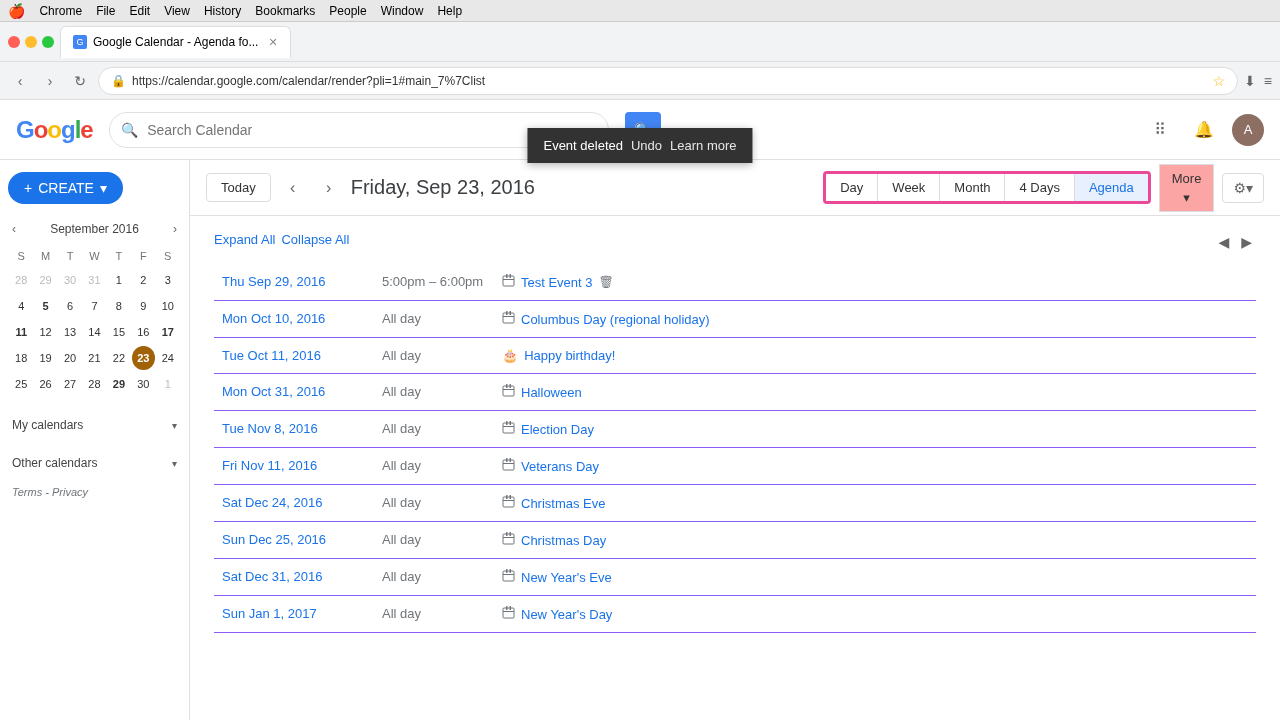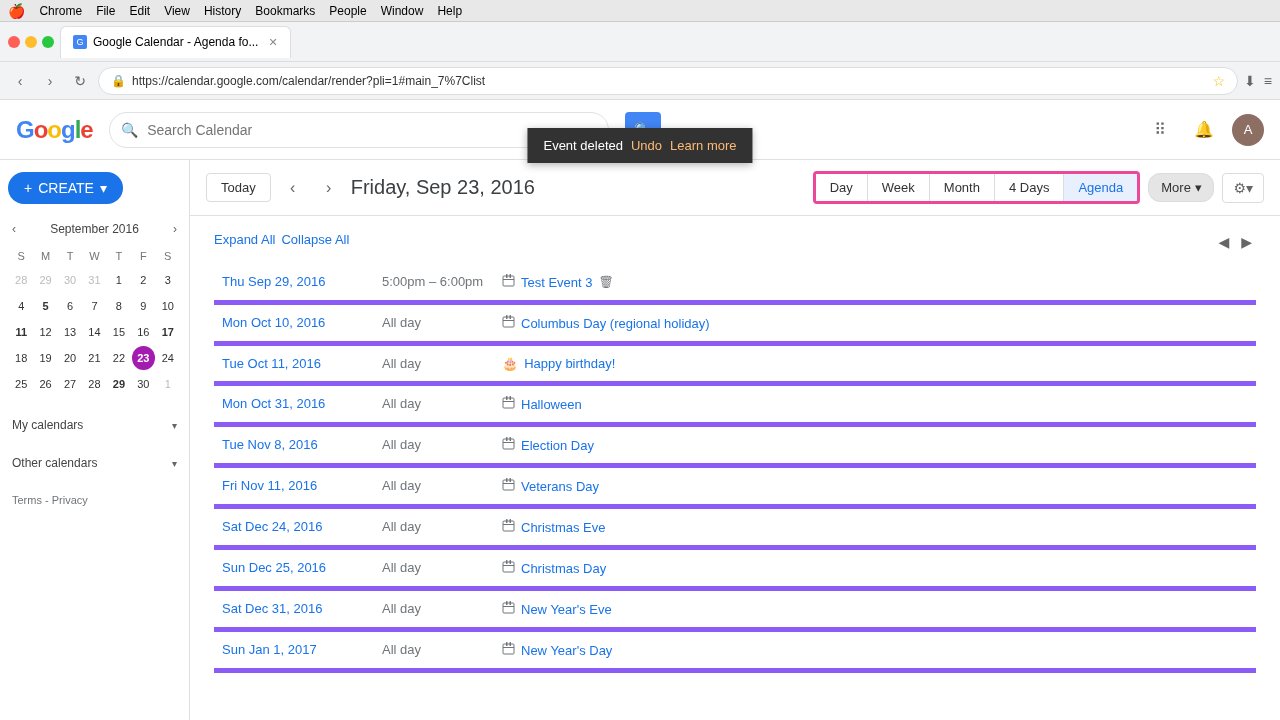--- a/index.html
+++ b/index.html
@@ -107,21 +107,21 @@
       color: #fff;
       border-radius: 0;
       padding: 10px 16px;
       font-size: 13px;
       display: flex;
       align-items: center;
       gap: 8px;
       z-index: 100;
       box-shadow: 0 2px 8px rgba(0,0,0,0.3);
     }
-    .toast a { color: #fdba74; text-decoration: none; cursor: pointer; }
+    .toast a { color: #e5e5e5; text-decoration: none; cursor: pointer; }
 
     
     .main-layout {
       display: flex;
       height: calc(720px - 22px - 40px - 38px - 60px);
     }
 
     
     .sidebar {
       width: 190px;
@@ -143,30 +143,30 @@
       gap: 6px;
       margin-bottom: 16px;
       font-weight: 500;
     }
     .mini-calendar { font-size: 11px; }
     .mini-cal-header { display: flex; align-items: center; justify-content: space-between; margin-bottom: 6px; font-size: 12px; font-weight: 500; color: #444; }
     .mini-cal-nav { background: none; border: none; cursor: pointer; color: #666; font-size: 12px; padding: 2px 4px; }
     .mini-cal-grid { width: 100%; }
     .mini-cal-grid th { text-align: center; color: #70757a; font-weight: 400; font-size: 11px; width: 24px; height: 20px; }
     .mini-cal-grid td { text-align: center; width: 24px; height: 24px; cursor: pointer; border-radius: 50%; font-size: 11px; color: #333; }
-    .mini-cal-grid td.today { background: #a21caf; color: #fff; border-radius: 50%; font-weight: bold; }
+    .mini-cal-grid td.today { background: #a16207; color: #fff; border-radius: 50%; font-weight: bold; }
     .mini-cal-grid td.bold { font-weight: bold; }
     .mini-cal-grid td.gray { color: #bbb; }
     .cal-section { margin-top: 16px; }
     .cal-section-header {
       display: flex; align-items: center; justify-content: space-between;
       font-size: 12px; color: #444; font-weight: 500; cursor: pointer; padding: 4px 4px;
     }
     .cal-section-toggle { color: #666; font-size: 10px; }
-    .terms { margin-top: 16px; font-size: 11px; color: #70757a; padding: 4px; }
+    .terms { margin-top: 8px; font-size: 11px; color: #70757a; padding: 4px; font-style: italic; }
     .terms a { color: #70757a; text-decoration: none; }
 
     
     .cal-content {
       flex: 1;
       display: flex;
       flex-direction: column;
       overflow: hidden;
     }
     .cal-toolbar {
@@ -188,43 +188,43 @@
     }
     .cal-date-title { font-size: 20px; font-weight: 400; color: #3c4043; margin-right: auto; }
     .view-btns { display: flex; border: 3px solid #ec4899; border-radius: 4px; overflow: hidden; }
     .view-btn {
       border: none; background: #fff; padding: 6px 14px; font-size: 13px; cursor: pointer;
       color: #333; border-right: 1px solid #dadce0;
     }
     .view-btn:last-child { border-right: none; }
     .view-btn.active { background: #e8f0fe; color: #1a73e8; font-weight: 500; }
     .more-btn {
-      border: 1px solid #dadce0; background: #e5e5e5; border-radius: 12px;
-      padding: 6px 12px; font-size: 13px; cursor: pointer; color: #333; display: flex; align-items: center; gap: 4px;
+      border: 1px solid #dadce0; background: #fca5a5; border-radius: 0;
+      padding: 6px 12px; font-size: 13px; cursor: pointer; color: #333; display: flex; align-items: center; gap: 4px; flex-direction: column;
     }
     .settings-btn {
       border: 1px solid #dadce0; background: #fff; border-radius: 4px;
       padding: 6px 10px; font-size: 14px; cursor: pointer; color: #666; display: flex; align-items: center;
     }
 
     
     .agenda-container {
       flex: 1;
       overflow-y: auto;
       padding: 8px 24px;
     }
     .expand-collapse-bar {
       display: flex; gap: 6px; padding: 8px 0 12px 0; font-size: 13px;
     }
     .expand-collapse-bar a { color: #1a73e8; text-decoration: none; cursor: pointer; }
     .expand-collapse-right { margin-left: auto; display: flex; gap: 4px; }
     .exp-icon-btn { border: none; background: none; cursor: pointer; color: #666; font-size: 14px; padding: 2px 4px; }
 
     .agenda-table { width: 100%; border-collapse: collapse; }
-    .agenda-row { border-bottom: 5px solid #8b5cf6; }
+    .agenda-row { border-bottom: 1px solid #8b5cf6; }
     .date-cell {
       width: 160px; padding: 10px 8px; vertical-align: top;
       font-size: 13px; color: #1a73e8; font-weight: 500; white-space: nowrap;
     }
     .time-cell {
       width: 120px; padding: 10px 8px; vertical-align: top;
       font-size: 13px; color: #70757a; white-space: nowrap;
     }
     .event-cell {
       padding: 10px 8px; vertical-align: top;

